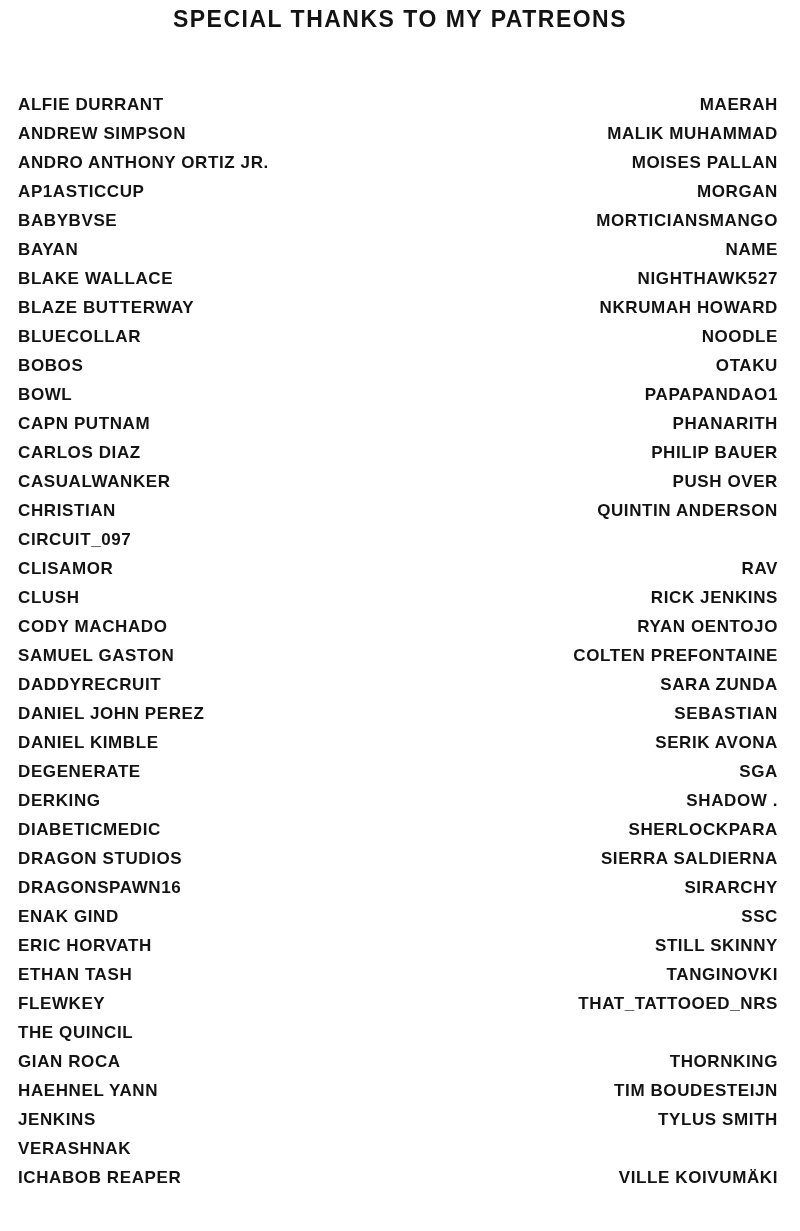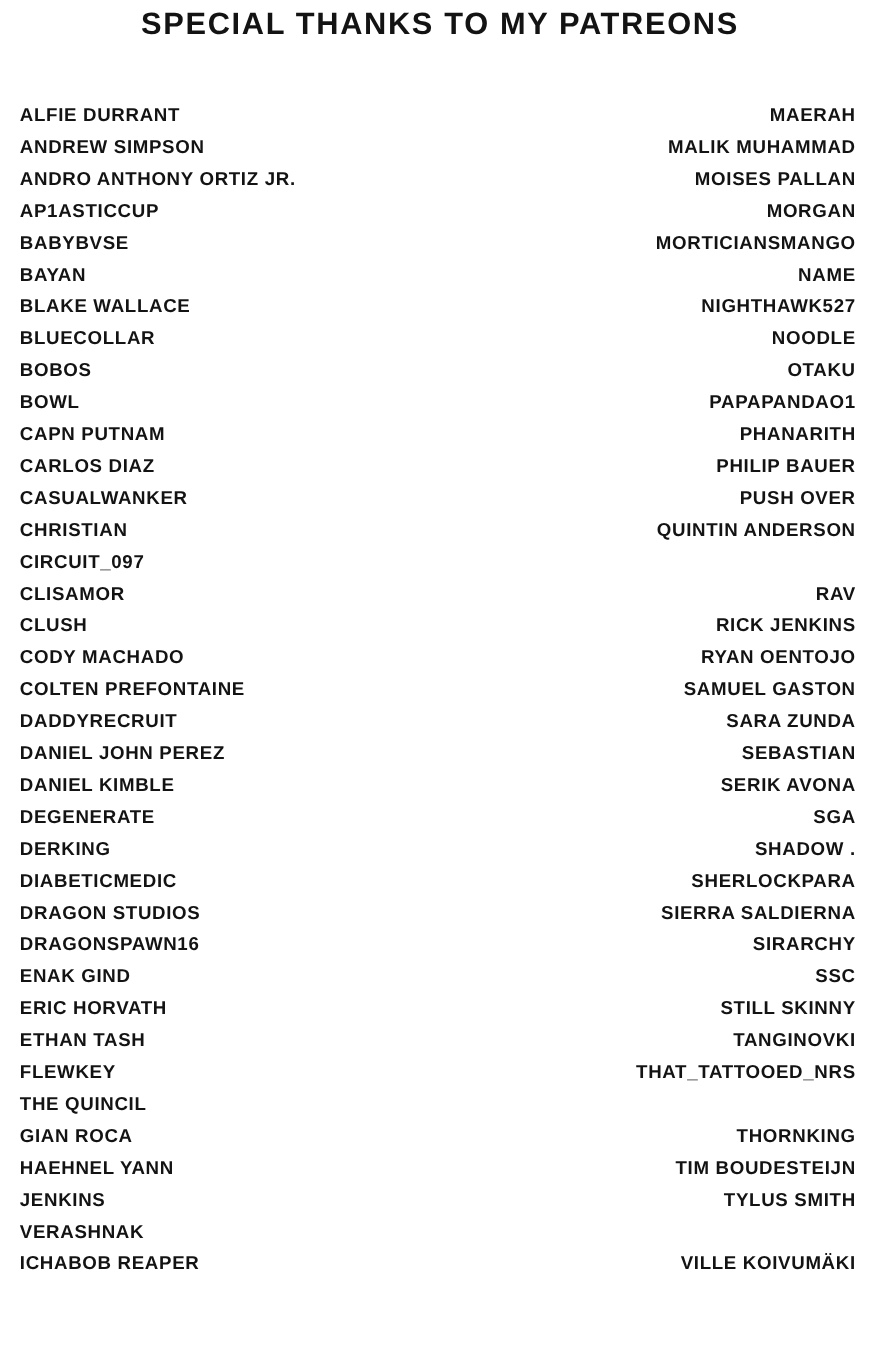--- a/index.html
+++ b/index.html
@@ -15,21 +15,21 @@
     overflow: hidden;
     font-family: "Liberation Sans", sans-serif;
     color: #131313;
   }
   .title {
     position: absolute;
     top: 6px;
     left: 0;
     width: 100%;
     text-align: center;
-    font-size: 28px;
+    font-size: 23px;
     font-weight: bold;
     letter-spacing: 1.5px;
     color: #131313;
   }
   .patron-rows {
     position: absolute;
     top: 90px;
     left: 18px;
     right: 22px;
   }
@@ -78,20 +78,24 @@
       </div>
       <div class="patron-row">
         <span class="patron-name left">BAYAN</span>
         <span class="patron-name right">NAME</span>
       </div>
       <div class="patron-row">
         <span class="patron-name left">BLAKE WALLACE</span>
         <span class="patron-name right">NIGHTHAWK527</span>
       </div>
       <div class="patron-row">
+        <span class="patron-name left">BLAZE BUTTERWAY</span>
+        <span class="patron-name right">NKRUMAH HOWARD</span>
+      </div>
+      <div class="patron-row">
         <span class="patron-name left">BLUECOLLAR</span>
         <span class="patron-name right">NOODLE</span>
       </div>
       <div class="patron-row">
         <span class="patron-name left">BOBOS</span>
         <span class="patron-name right">OTAKU</span>
       </div>
       <div class="patron-row">
         <span class="patron-name left">BOWL</span>
         <span class="patron-name right">PAPAPANDAO1</span>
@@ -121,22 +125,22 @@
       </div>
       <div class="patron-row">
         <span class="patron-name left">CLUSH</span>
         <span class="patron-name right">RICK JENKINS</span>
       </div>
       <div class="patron-row">
         <span class="patron-name left">CODY MACHADO</span>
         <span class="patron-name right">RYAN OENTOJO</span>
       </div>
       <div class="patron-row">
+        <span class="patron-name right">SAMUEL GASTON</span>
         <span class="patron-name left">COLTEN PREFONTAINE</span>
-        <span class="patron-name right">SAMUEL GASTON</span>
       </div>
       <div class="patron-row">
         <span class="patron-name left">DADDYRECRUIT</span>
         <span class="patron-name right">SARA ZUNDA</span>
       </div>
       <div class="patron-row">
         <span class="patron-name left">DANIEL JOHN PEREZ</span>
         <span class="patron-name right">SEBASTIAN</span>
       </div>
       <div class="patron-row">

